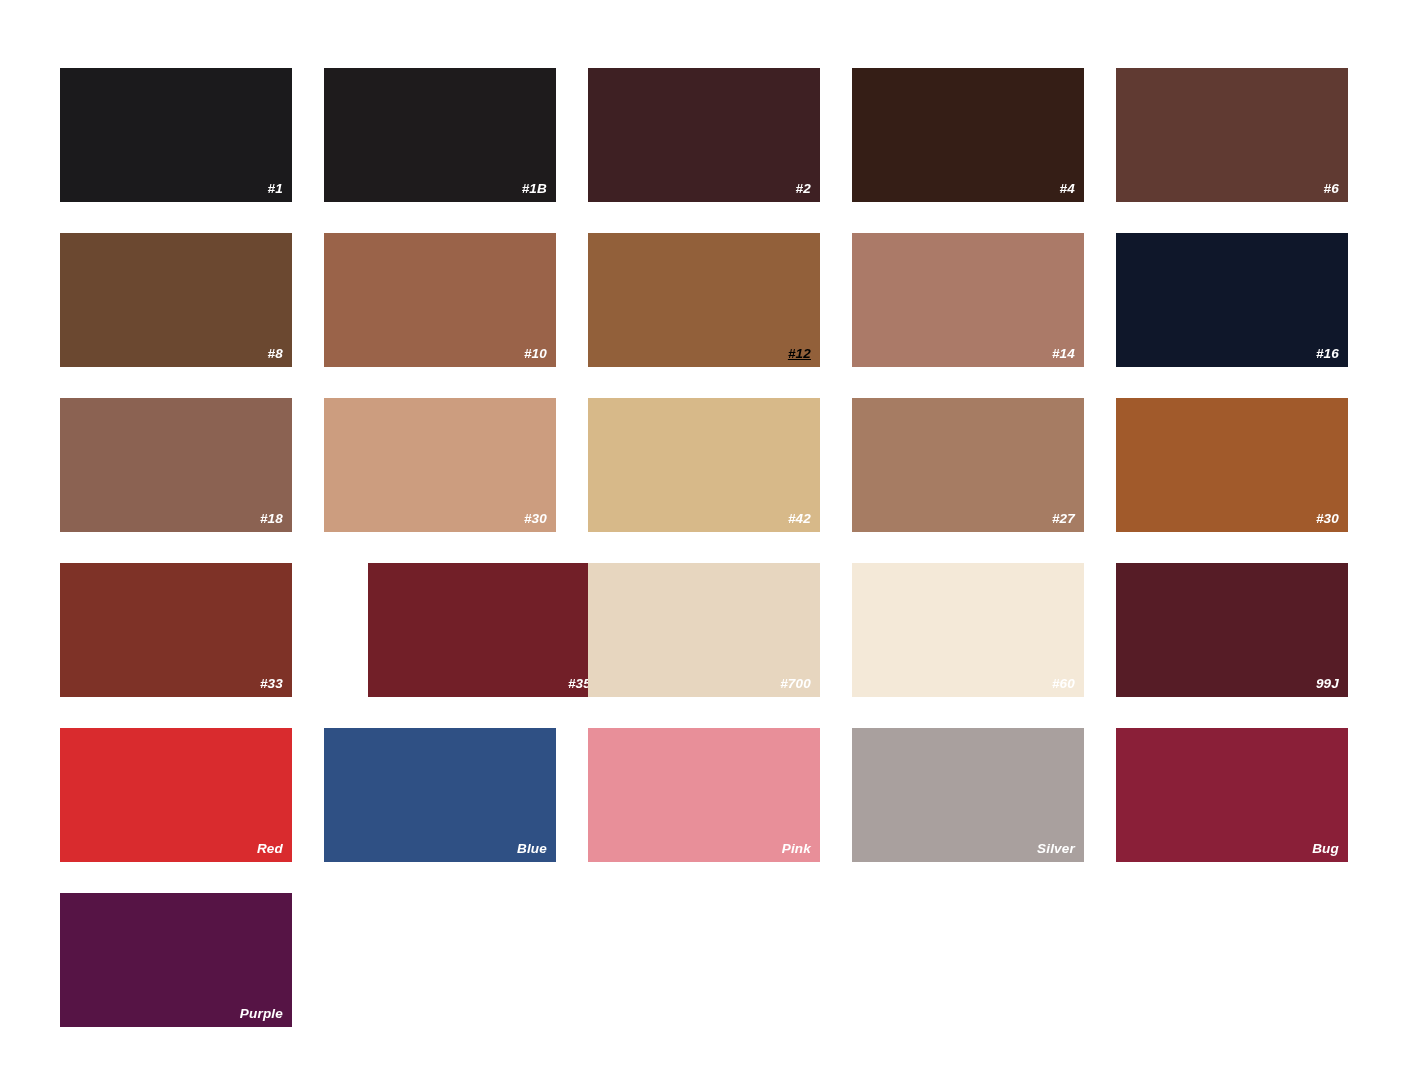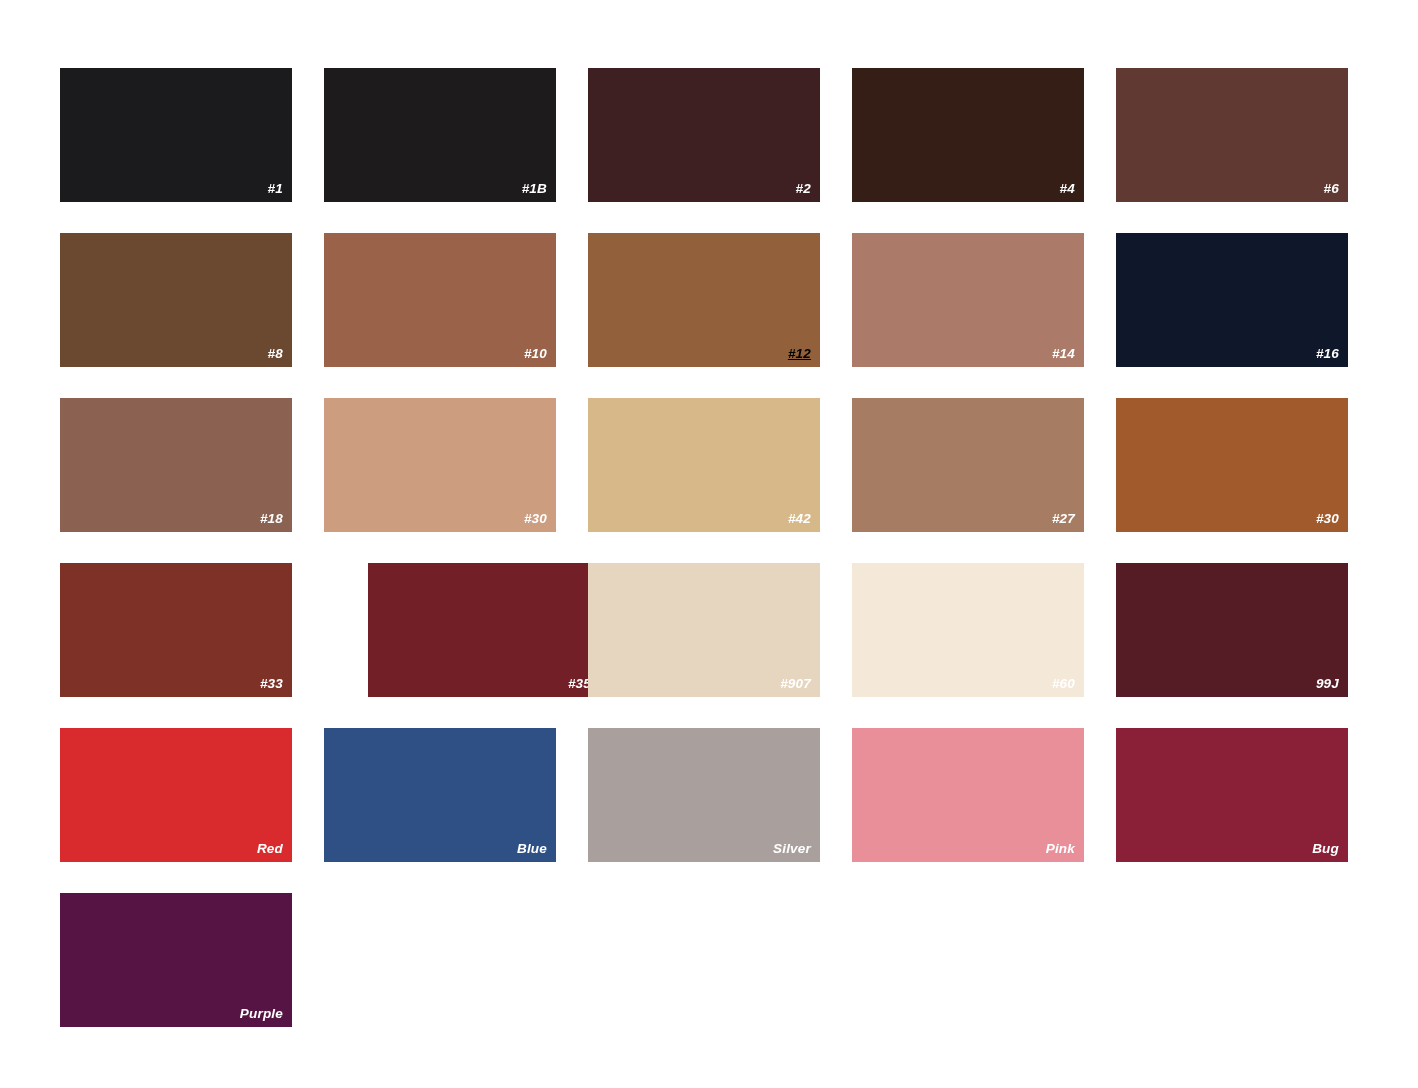--- a/index.html
+++ b/index.html
@@ -97,39 +97,39 @@
     <div class="swatch" style="background-color: rgb(161, 90, 43);">
       <span class="swatch-label" style="color: rgb(255, 255, 255);">#30</span>
     </div>
     <div class="swatch" style="background-color: rgb(126, 50, 39);">
       <span class="swatch-label" style="color: #ffffff;">#33</span>
     </div>
     <div class="swatch" style="background-color: rgb(114, 31, 40); margin-left: 44px;">
       <span class="swatch-label" style="color: rgb(255, 255, 255);">#35</span>
     </div>
     <div class="swatch" style="background-color: rgb(231, 214, 191);">
-      <span class="swatch-label" style="color: rgb(255, 255, 255);">#907</span>
+      <span class="swatch-label" style="color: rgb(255, 255, 255);">#700</span>
     </div>
     <div class="swatch" style="background-color: rgb(244, 233, 216);">
       <span class="swatch-label" style="color: rgb(255, 255, 255);">#60</span>
     </div>
     <div class="swatch" style="background-color: rgb(86, 28, 38); padding-left: 40px;">
       <span class="swatch-label" style="color: rgb(255, 255, 255);">99J</span>
     </div>
     <div class="swatch" style="background-color: rgb(217, 43, 46);">
       <span class="swatch-label" style="color: rgb(255, 255, 255);">Red</span>
     </div>
     <div class="swatch" style="background-color: rgb(47, 80, 132);">
       <span class="swatch-label" style="color: rgb(255, 255, 255);">Blue</span>
     </div>
+    <div class="swatch" style="background-color: rgb(232, 143, 153);">
+      <span class="swatch-label" style="color: rgb(255, 255, 255);">Pink</span>
+    </div>
     <div class="swatch" style="background-color: rgb(169, 160, 158);">
       <span class="swatch-label" style="color: rgb(255, 255, 255);">Silver</span>
-    </div>
-    <div class="swatch" style="background-color: rgb(232, 143, 153);">
-      <span class="swatch-label" style="color: rgb(255, 255, 255);">Pink</span>
     </div>
     <div class="swatch" style="background-color: rgb(138, 31, 56);">
       <span class="swatch-label" style="color: rgb(255, 255, 255);">Bug</span>
     </div>
     <div class="swatch" style="background-color: rgb(86, 20, 69);">
       <span class="swatch-label" style="color: rgb(255, 255, 255);">Purple</span>
     </div>
   </main>
 
 </body></html>

